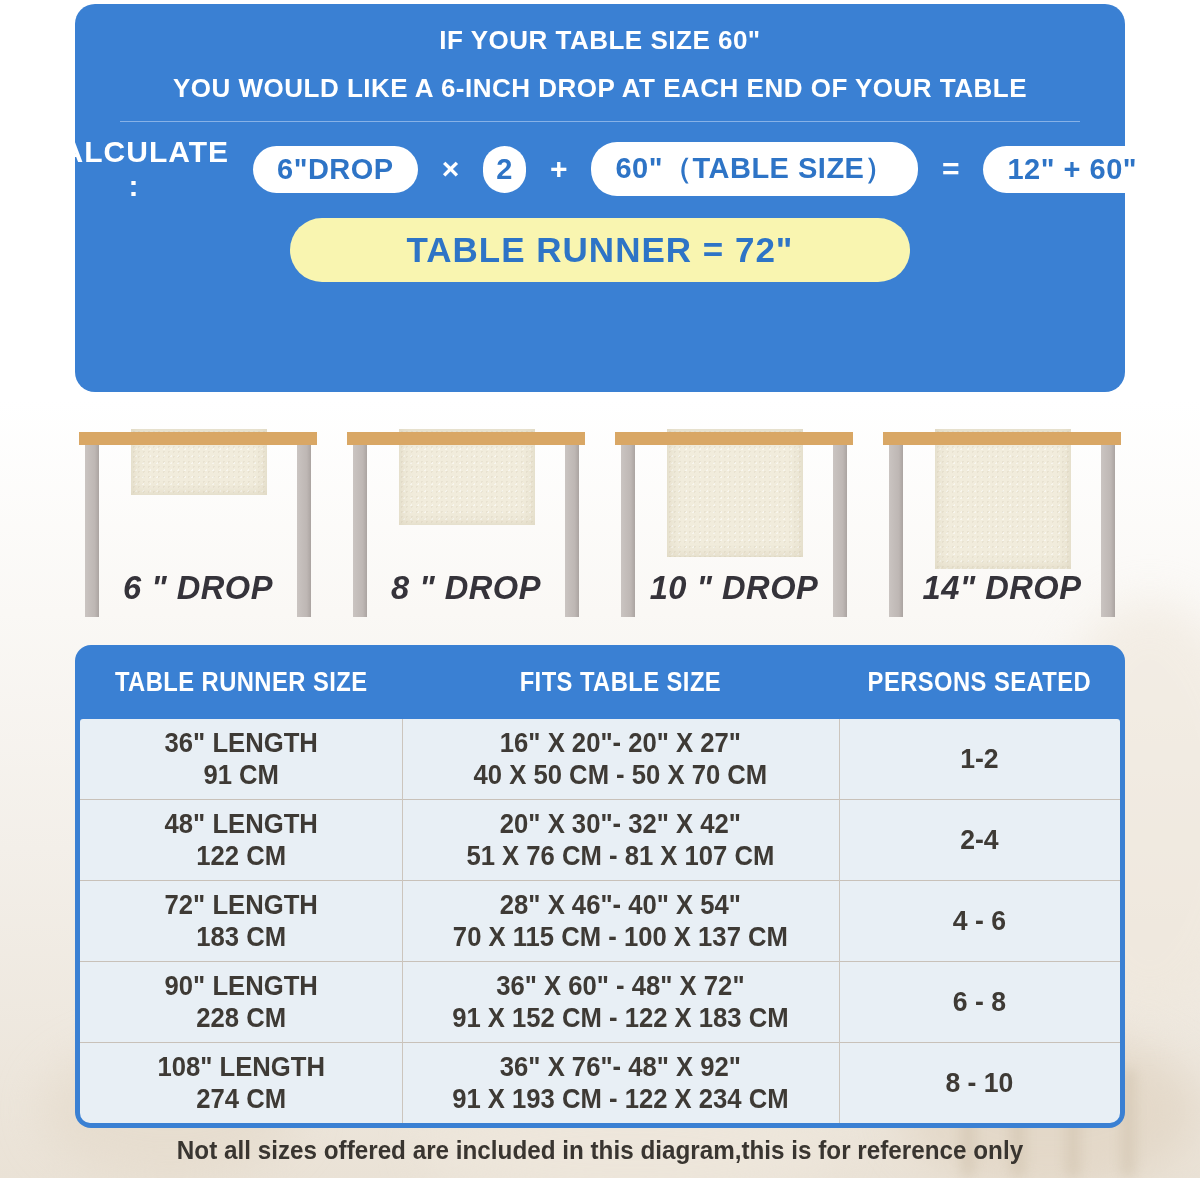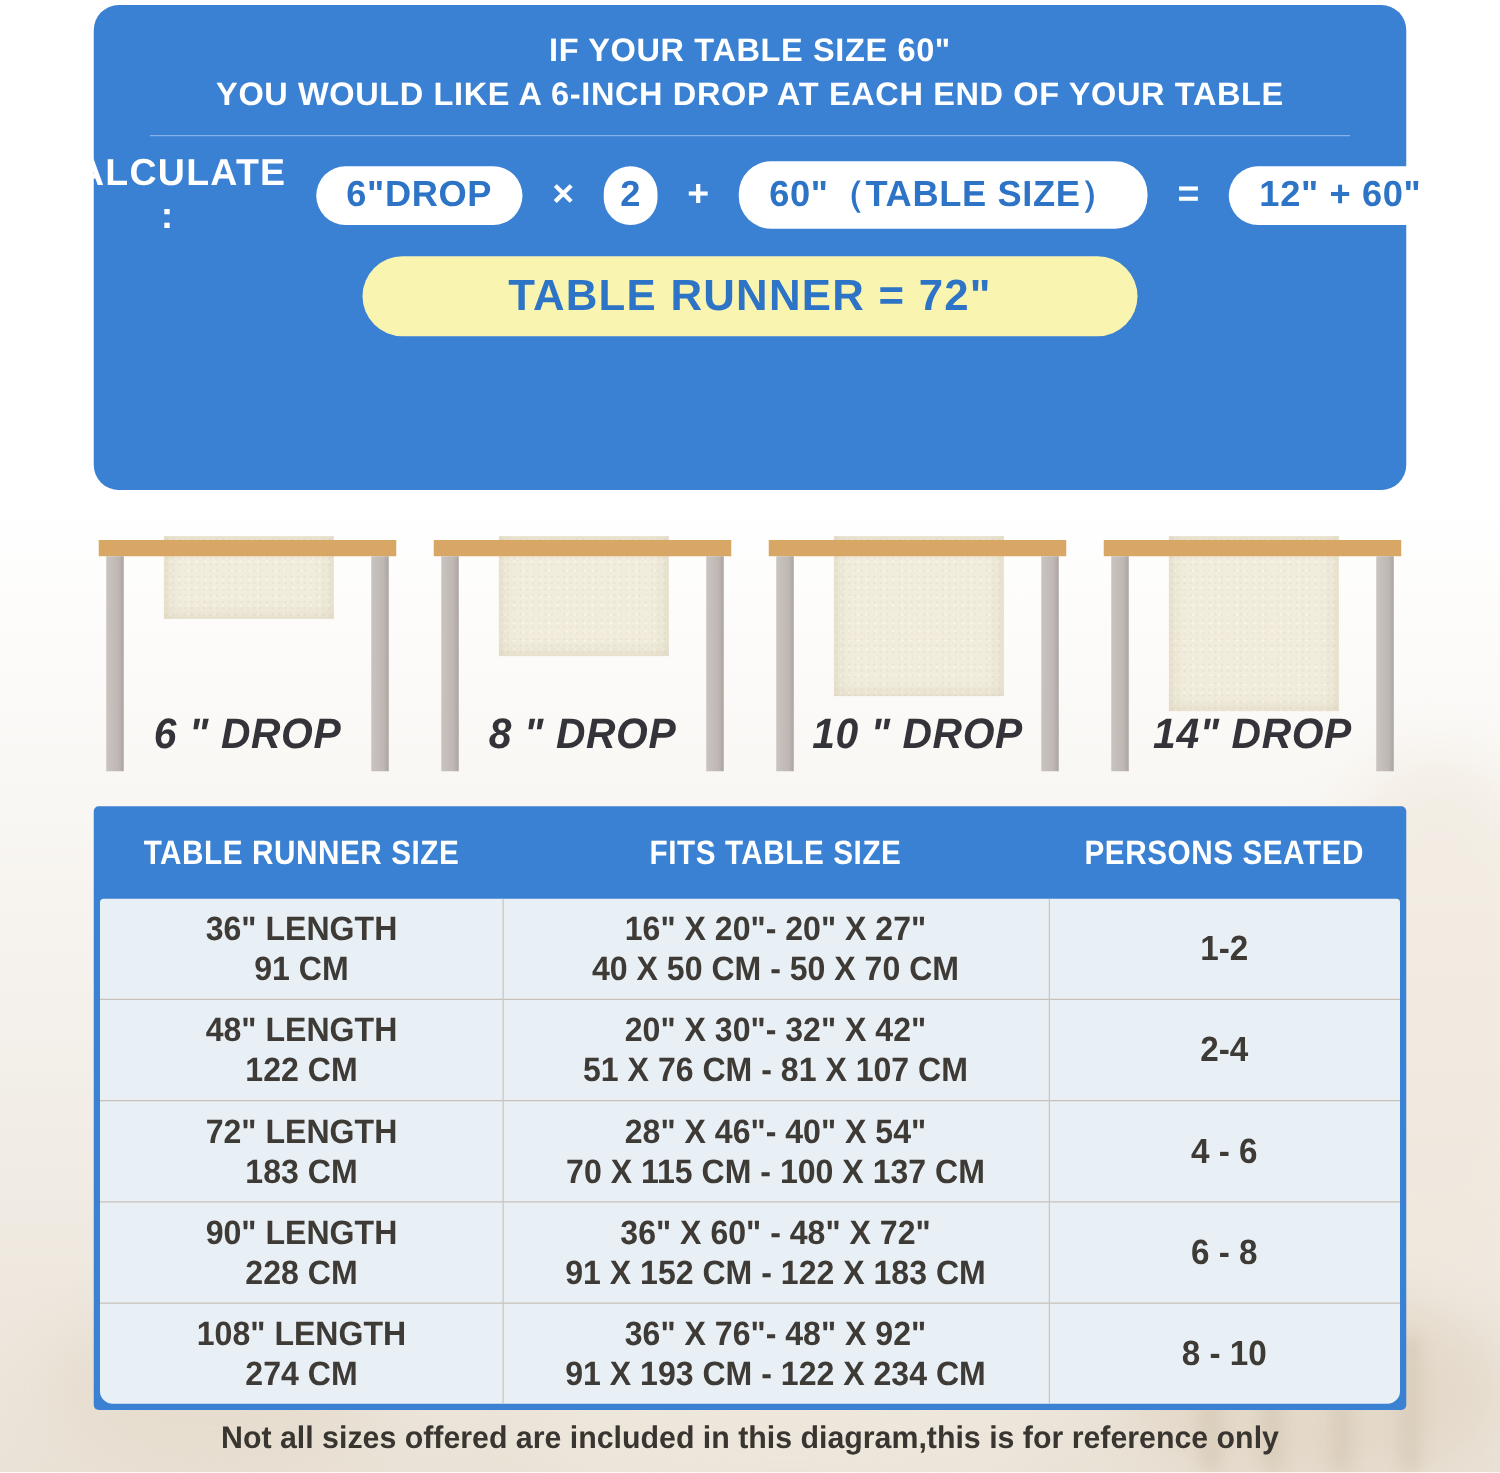--- a/index.html
+++ b/index.html
@@ -19,21 +19,21 @@
 
   
   .top-panel{position:absolute;left:75px;top:4px;width:1050px;height:388px;
     background:#3a80d3;border-radius:20px;text-align:center;}
   .title-box{margin:17px 21px 0;height:84px;background:#ffffff;border-radius:16px;
     display:flex;align-items:center;justify-content:center;}
   .title-box h1{margin:0;font-size:45px;font-weight:800;font-style:italic;color:#3c3c3c;
     letter-spacing:0.5px;white-space:nowrap;transform:scaleX(0.94);}
   .subline{margin:0;color:#ffffff;font-weight:700;font-size:26px;letter-spacing:0.5px;}
   .sub1{margin-top:21px;}
-  .sub2{margin-top:4px;}
+  .sub2{margin-top:17px;}
   .hdr-divider{margin:17px auto 0;width:960px;height:1px;background:rgba(230,240,255,0.45);}
 
   .calc-row{margin-top:13px;display:flex;align-items:center;justify-content:center;gap:24px;}
   .calc-label{color:#ffffff;font-weight:800;font-size:30px;letter-spacing:1px;}
   .op{color:#ffffff;font-weight:800;font-size:30px;}
   .pill{background:#ffffff;color:#2e74c6;font-weight:800;font-size:29px;
     border-radius:26px;padding:7px 24px;letter-spacing:0.5px;white-space:nowrap;}
   .pill.small{padding:7px 13px;}
   .total-pill{margin:15px auto 0;width:620px;height:64px;background:#f9f5b0;border-radius:32px;
     display:flex;align-items:center;justify-content:center;
@@ -52,21 +52,21 @@
                      radial-gradient(rgba(255,255,255,0.5) 1px, transparent 1px);
     background-size:5px 5px,7px 7px;background-position:0 0,2px 3px;
     box-shadow:inset 0 0 14px rgba(165,150,110,0.28);}
   .r1{height:66px;} .r2{height:96px;} .r3{height:128px;} .r4{height:140px;}
   .drop-caption{position:absolute;left:0;right:0;top:136px;text-align:center;
     font-size:34px;font-weight:800;font-style:italic;color:#35333a;
     letter-spacing:0.5px;transform:scaleX(0.96);white-space:nowrap;}
 
   
   .bottom-panel{position:absolute;left:75px;top:645px;width:1050px;height:483px;
-    background:#3a80d3;border-radius:4px;box-sizing:border-box;padding:0 5px 5px;}
+    background:#3a80d3;border-radius:16px;box-sizing:border-box;padding:0 5px 5px;}
   .chart-header{height:74px;display:flex;align-items:center;}
   .chart-header .hcell{color:#ffffff;font-weight:800;font-size:27px;letter-spacing:0.5px;
     text-align:center;transform:scaleX(0.88);white-space:nowrap;}
   .c1{width:31%;} .c2{width:42%;} .c3{width:27%;}
   .chart-body{position:relative;height:404px;background:rgba(252,251,248,0.9);
     border-radius:3px 3px 10px 10px;display:flex;flex-direction:column;overflow:hidden;}
   .vline{position:absolute;top:0;bottom:0;width:1px;background:#ccc5bd;}
   .v1{left:31%;} .v2{left:73%;}
   .chart-row{flex:1;display:flex;align-items:center;}
   .chart-row + .chart-row{border-top:1px solid #c8c1b9;}

